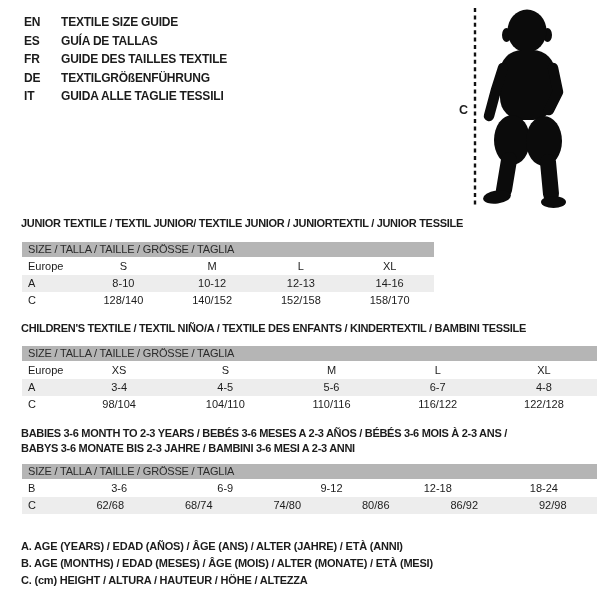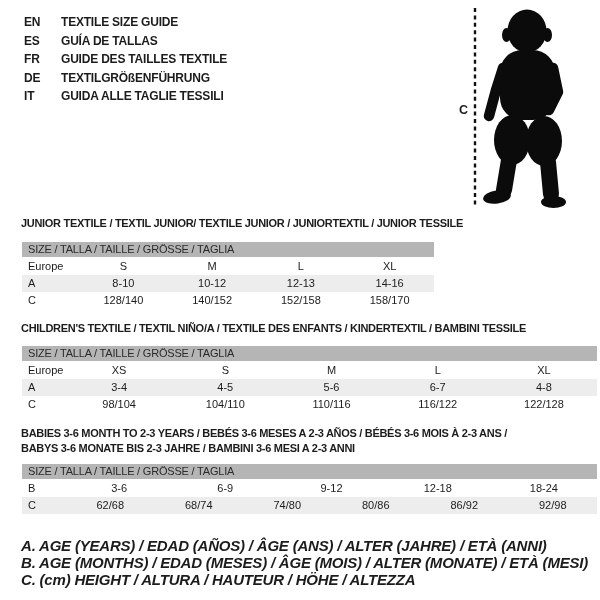--- a/index.html
+++ b/index.html
@@ -23,22 +23,22 @@
   .bar{background:var(--bar);height:15px;line-height:15px;padding-left:6px;
     color:#2b2b2b;margin-bottom:1px;letter-spacing:-0.2px;}
   .row{display:flex;height:17px;line-height:17px;align-items:flex-end;}
   .row.alt{background:var(--alt);}
   .lab{box-sizing:border-box;padding-left:6px;}
   .t1 .lab{width:57px;}
   .t23 .lab{width:44px;}
   .val{flex:1;text-align:center;}
   .w1{width:412px;} .w23{width:575px;}
   
-  .foot{position:absolute;left:21px;top:538px;font-weight:bold;font-size:15px;
-    line-height:16.8px;letter-spacing:-0.2px;white-space:nowrap;font-style:italic;}
+  .foot{position:absolute;left:21px;top:538px;font-weight:bold;font-size:11px;
+    line-height:16.8px;letter-spacing:-0.2px;white-space:nowrap;}
 </style>
 </head>
 <body>
 
 <div class="canvas" style="--bar: #b5b5b5; --alt: #ededed;">
 
   <div class="langs">
     <div class="lang-row">
       <span>EN</span>
       <span>TEXTILE SIZE GUIDE</span>

